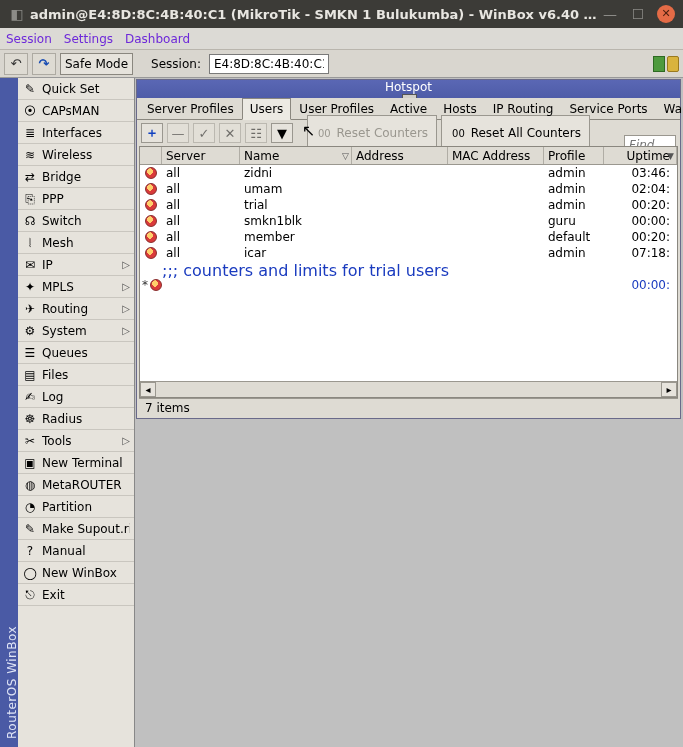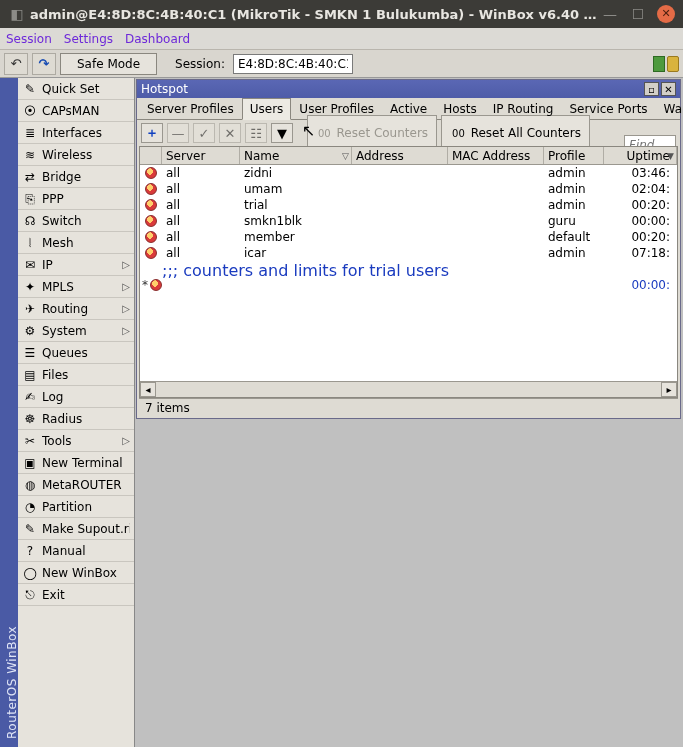--- a/index.html
+++ b/index.html
@@ -53,21 +53,21 @@
   .tbtn {
     width:24px; height:22px;
     background:#dedbd3;
     border:1px solid #adaaa2;
     display:flex;align-items:center;justify-content:center;
     font-size:13px; color:#333;
   }
   .tbtn.undo::before{content:"↶";}
   .tbtn.redo::before{content:"↷"; color:#1a4db3; font-weight:bold;}
   .safe-btn {
-    height:22px; padding:0 16px; background:#e6e3dc; border:1px solid #8a877f;
+    height:22px; padding:0 4px; background:#e6e3dc; border:1px solid #8a877f;
     display:flex;align-items:center;justify-content:center;
   }
   .sess-lbl{ padding:0 4px 0 14px;}
   .sess-input{
     height:20px; width:120px; background:#fff; border:1px solid #7a7a7a; padding:0 4px;
     font-family:inherit; font-size:12px;
   }
   .rightind { margin-left:auto; display:flex; gap:2px;}
   .rightind .sq{width:12px;height:16px;}
   .sq.green{background:#4e9a3d;border:1px solid #2e6a22;}
@@ -125,20 +125,21 @@
     background:#dedbd3;
     border:1px solid #6a6a8a;
     display:flex; flex-direction:column;
   }
   .iw-title{
     height:18px;
     background:linear-gradient(#5a67b4,#4e5ca8);
     color:#fff; font-size:12px;
     display:flex;align-items:center;
     padding:0 4px;
+    flex-direction:column;
   }
   .iw-title .t{flex:1;}
   .iw-title .b{
     width:15px;height:14px;background:#d2cfc8;border:1px solid #555;
     display:flex;align-items:center;justify-content:center;color:#000;font-size:10px;margin-left:2px;
   }
   .iw-tabs{
     height:22px;
     display:flex;align-items:flex-end;
     background:#dedbd3;

